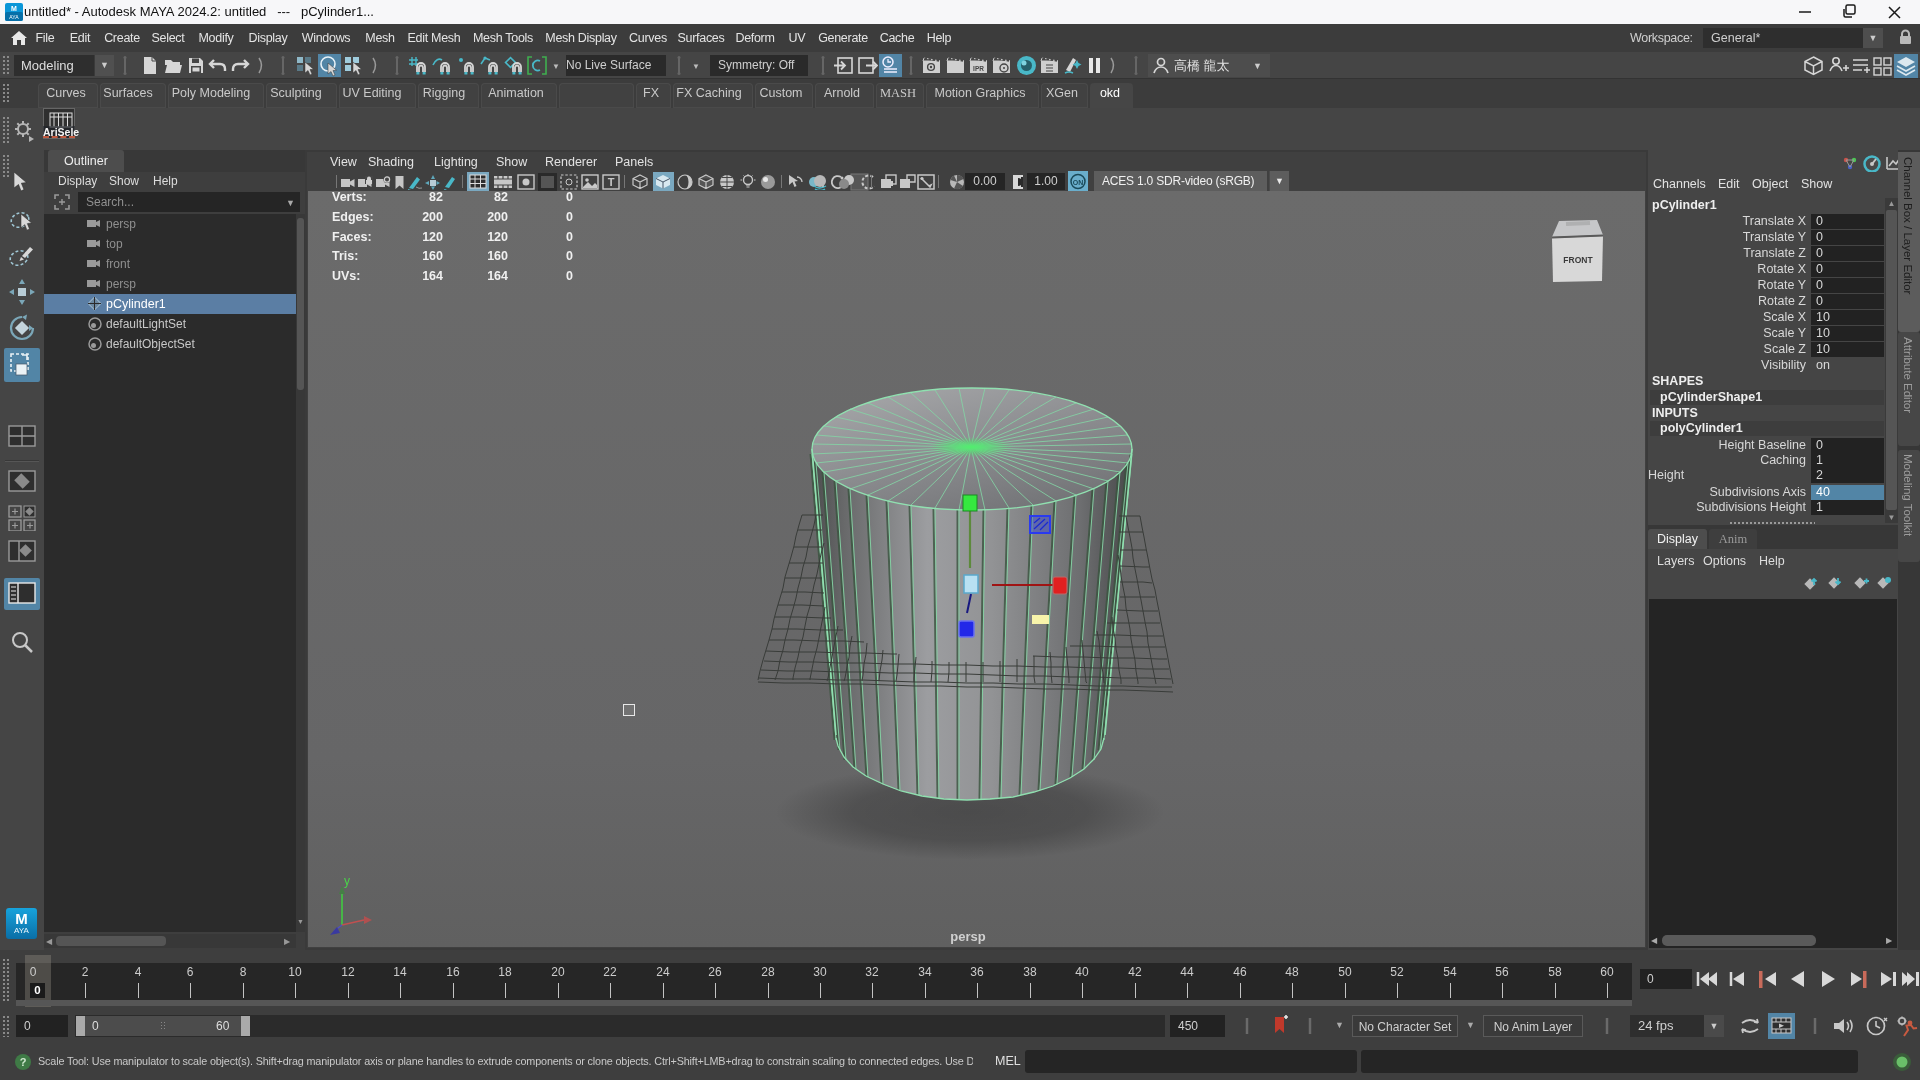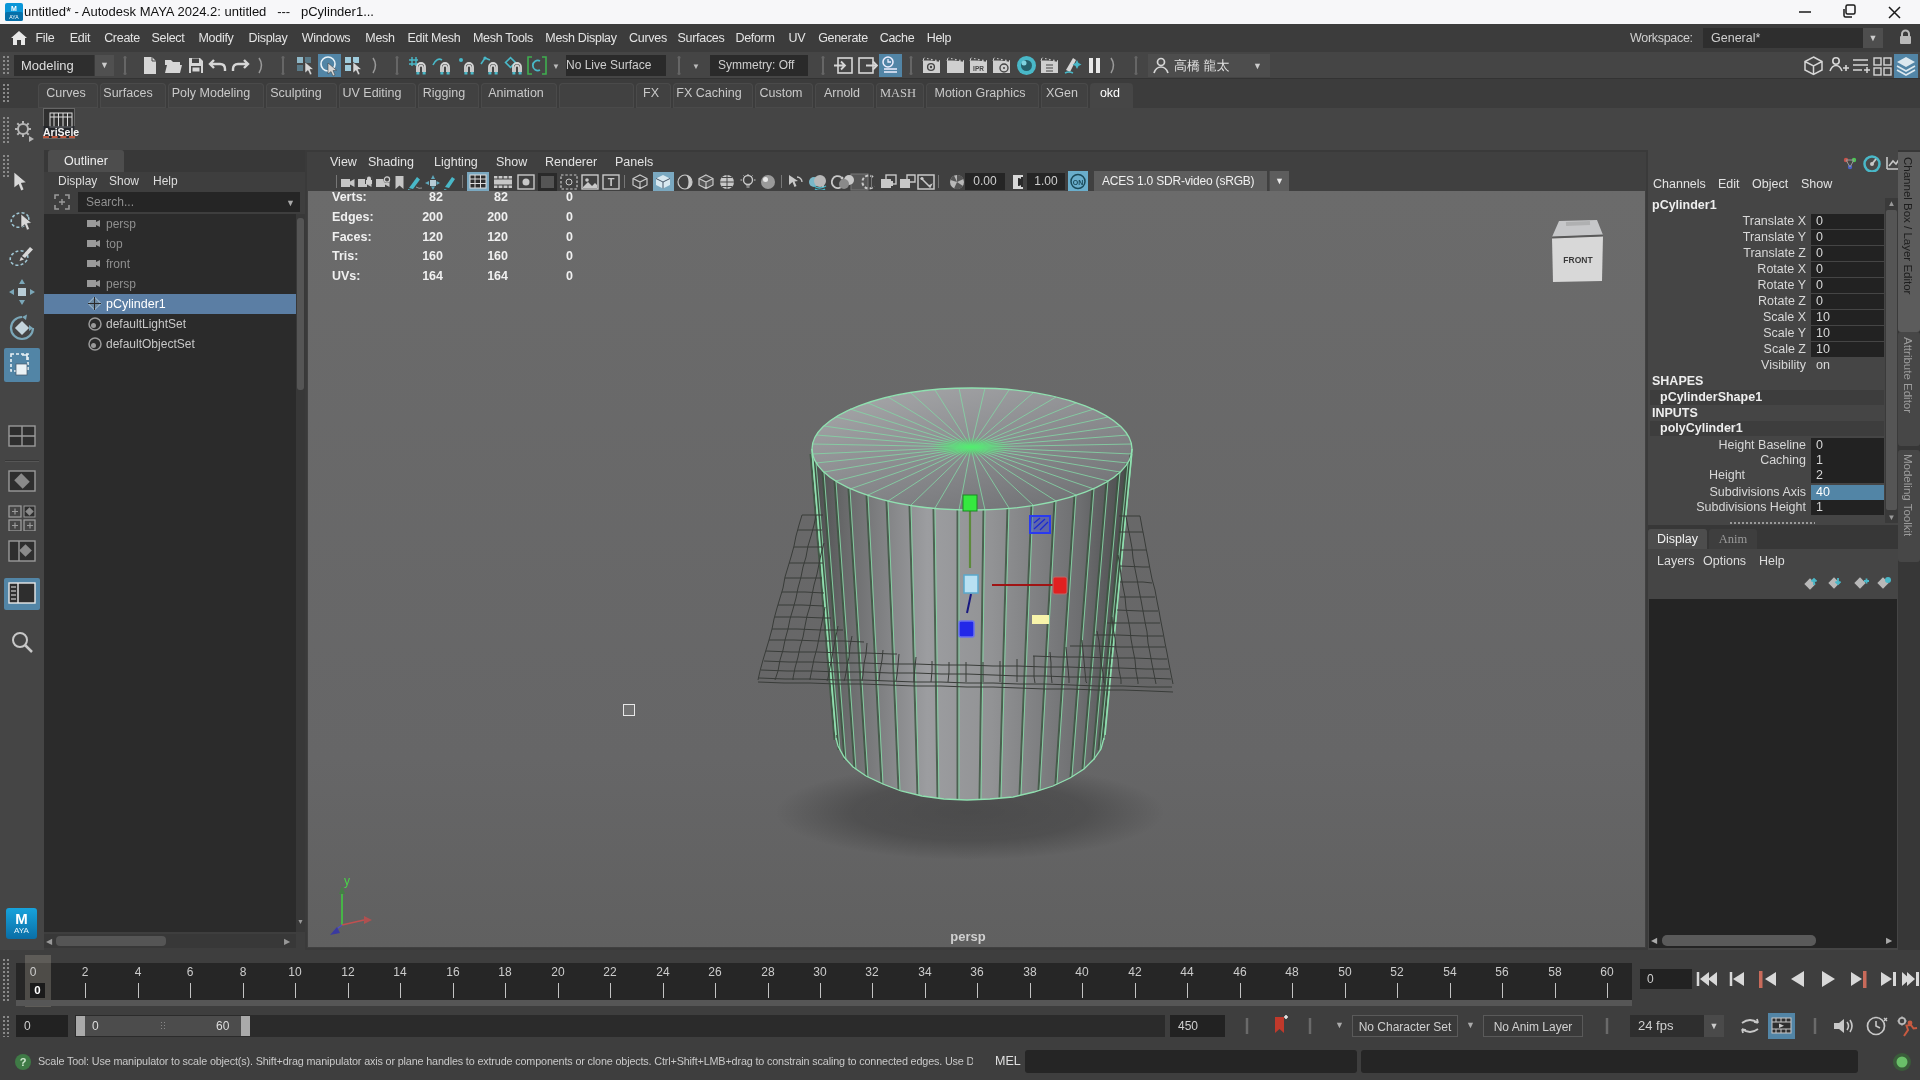--- a/index.html
+++ b/index.html
@@ -781,21 +781,21 @@
 <div class="abs" style="left:4px;top:224px;color:#eee;font-size:12.5px;font-weight:bold;">SHAPES</div>
 <div class="abs" style="left:2px;top:240px;width:234px;height:15px;background:#3d3d3d;"></div>
 <div class="abs" style="left:12px;top:240px;color:#eee;font-size:12.5px;font-weight:bold;">pCylinderShape1</div>
 <div class="abs" style="left:4px;top:256px;color:#eee;font-size:12.5px;font-weight:bold;">INPUTS</div>
 <div class="abs" style="left:2px;top:271px;width:234px;height:15px;background:#3d3d3d;"></div>
 <div class="abs" style="left:12px;top:271px;color:#eee;font-size:12.5px;font-weight:bold;">polyCylinder1</div>
 <div class="abs" style="left:0px;top:288px;width:158px;color:#d8d8d8;font-size:12.5px;text-align:right;">Height Baseline</div>
 <div class="abs" style="left:163px;top:288px;width:73px;height:15px;background:#222;color:#d8d8d8;font-size:12.5px;padding-left:5px;">0</div>
 <div class="abs" style="left:0px;top:303px;width:158px;color:#d8d8d8;font-size:12.5px;text-align:right;">Caching</div>
 <div class="abs" style="left:163px;top:303px;width:73px;height:15px;background:#222;color:#d8d8d8;font-size:12.5px;padding-left:5px;">1</div>
-<div class="abs" style="left:0px;top:318px;width:158px;color:#d8d8d8;font-size:12.5px;text-align:center;">Height</div>
+<div class="abs" style="left:0px;top:318px;width:158px;color:#d8d8d8;font-size:12.5px;text-align:left;">Height</div>
 <div class="abs" style="left:163px;top:318px;width:73px;height:15px;background:#222;color:#d8d8d8;font-size:12.5px;padding-left:5px;">2</div>
 <div class="abs" style="left:0px;top:335px;width:158px;color:#d8d8d8;font-size:12.5px;text-align:right;">Subdivisions Axis</div>
 <div class="abs" style="left:163px;top:335px;width:73px;height:15px;background:#5285a6;color:#fff;font-size:12.5px;padding-left:5px;">40</div>
 <div class="abs" style="left:0px;top:350px;width:158px;color:#d8d8d8;font-size:12.5px;text-align:right;">Subdivisions Height</div>
 <div class="abs" style="left:163px;top:350px;width:73px;height:15px;background:#222;color:#d8d8d8;font-size:12.5px;padding-left:5px;">1</div>
 <div class="abs" style="left:237px;top:48px;width:13px;height:325px;background:#3a3a3a;"></div>
 <div class="abs" style="left:237px;top:49px;width:13px;color:#999;font-size:8px;text-align:center;">▲</div>
 <div class="abs" style="left:238px;top:60px;width:11px;height:300px;background:#555;border-radius:2px;"></div>
 <div class="abs" style="left:237px;top:363px;width:13px;color:#999;font-size:8px;text-align:center;">▼</div>
 <div class="abs" style="left:81px;top:371px;width:86px;height:4px;background-image:radial-gradient(circle,#999 0.8px,transparent 1px);background-size:4px 4px;"></div>

